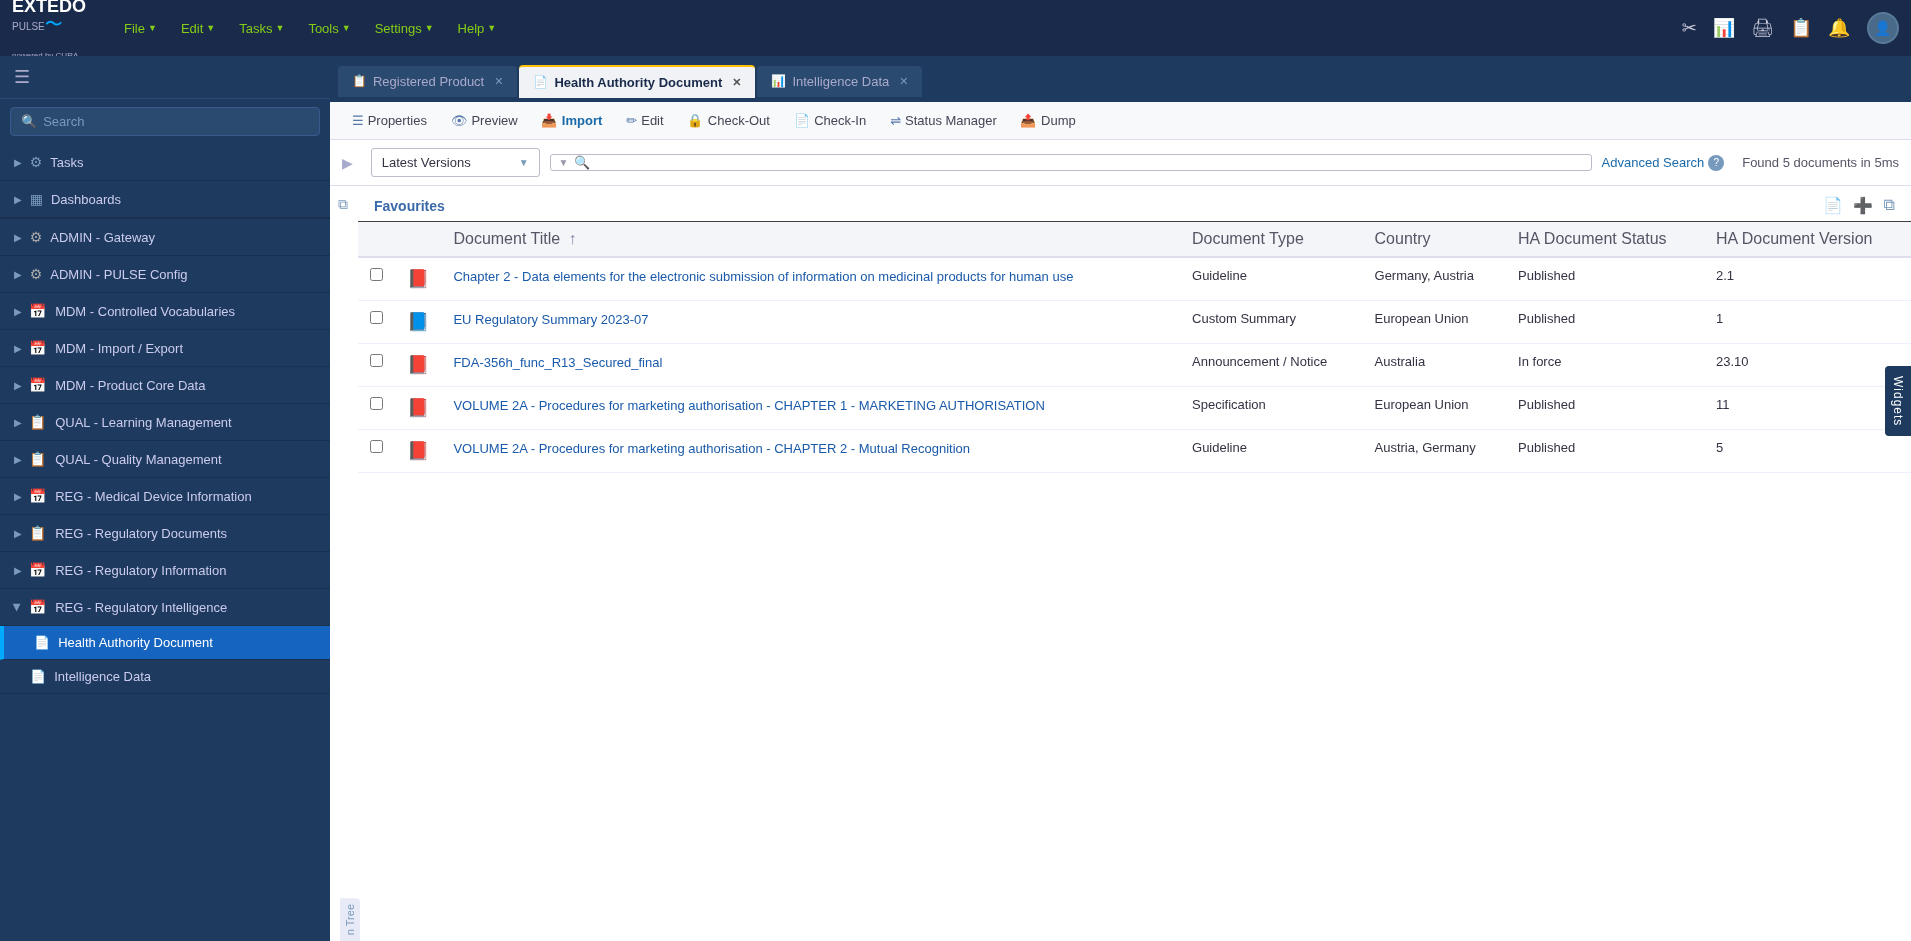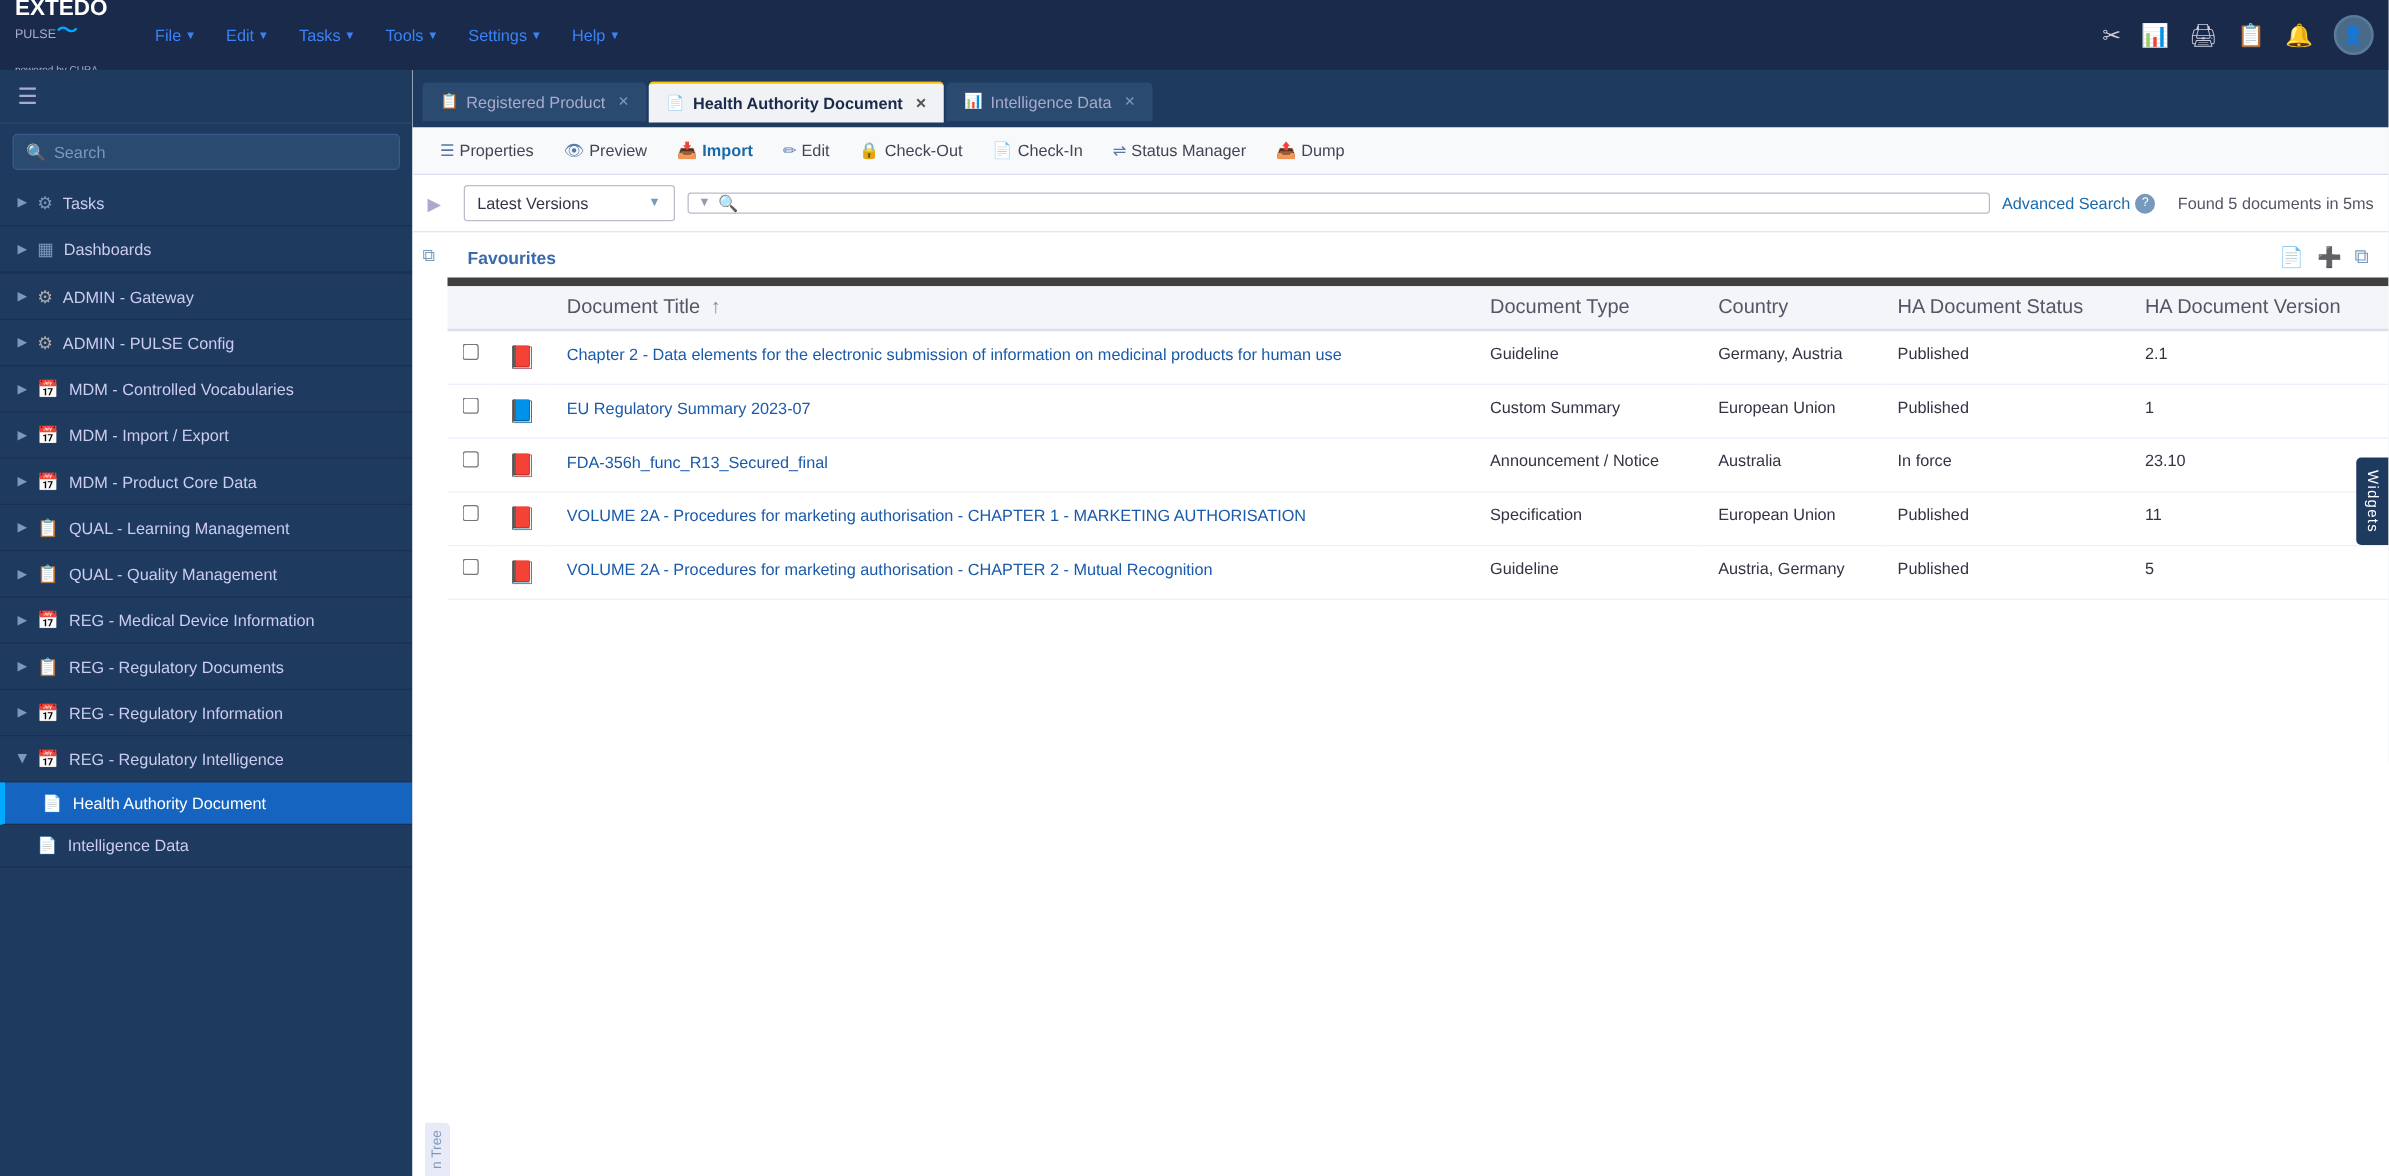--- a/index.html
+++ b/index.html
@@ -10,21 +10,21 @@
       display: flex; align-items: center;
       background: #1a2a4a; color: white;
       height: 56px; padding: 0 12px;
       gap: 16px;
     }
     .logo-area { display: flex; gap: 4px; margin-right: 12px; }
     .logo-text { font-size: 18px; font-weight: 900; color: white; line-height: 1; }
     .logo-sub { font-size: 8px; color: #aac; margin-top: 18px; }
     .nav-menu { display: flex; gap: 4px; }
     .nav-item {
-      color: #3b82f6; padding: 6px 10px; cursor: pointer;
+      color: #84cc16; padding: 6px 10px; cursor: pointer;
       font-size: 13px; display: flex; align-items: center; gap: 3px; justify-content: center;
     }
     .nav-arrow { font-size: 9px; }
     .nav-spacer { flex: 1; }
     .nav-icons { display: flex; align-items: center; gap: 16px; color: #ccd; }
     .nav-icon { font-size: 18px; cursor: pointer; }
     .avatar { width: 32px; height: 32px; border-radius: 50%; background: #4a6a8a; display: flex; align-items: center; justify-content: center; color: white; font-size: 14px; cursor: pointer; border: 2px solid #5a7a9a; }
 
     
     .main-layout { display: flex; height: calc(941px - 56px); }
@@ -130,21 +130,21 @@
     .adv-search { display: flex; align-items: center; gap: 4px; color: #1a6aaa; cursor: pointer; font-size: 13px; white-space: nowrap; }
     .results-count { color: #556; font-size: 13px; white-space: nowrap; margin-left: 8px; }
 
     
     .main-content { flex: 1; overflow: auto; background: white; position: relative; }
 
     
     .fav-header {
       display: flex; align-items: center; justify-content: space-between;
       padding: 10px 16px 6px;
-      border-bottom: 7px solid #404040;
+      border-bottom: 1px solid #404040;
       text-align: center;
     }
     .fav-title { color: #3a6aaa; font-size: 14px; font-weight: 600; }
     .fav-actions { display: flex; gap: 10px; color: #7799bb; font-size: 16px; }
     .fav-action-icon { cursor: pointer; }
 
     
     .doc-table { width: 100%; border-collapse: collapse; }
     .doc-table thead tr { background: #f4f5f8; }
     .doc-table th {

